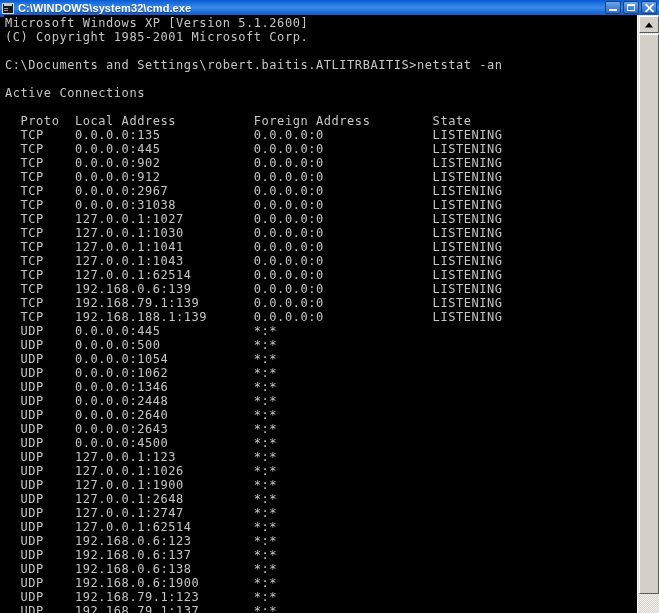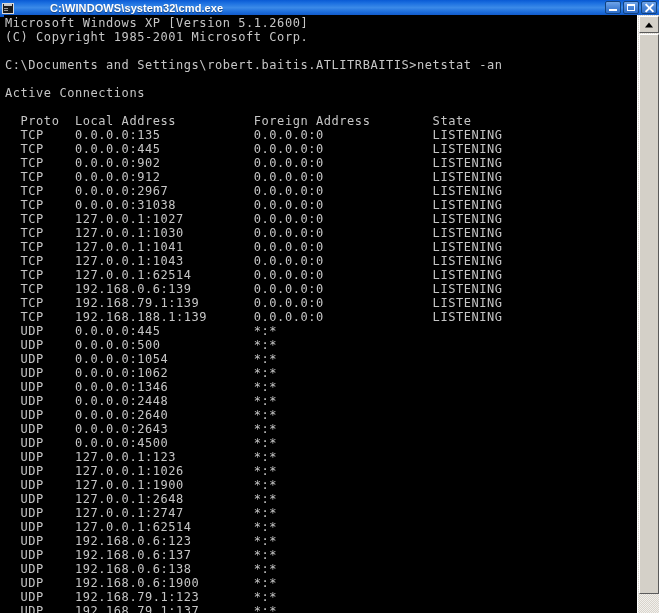--- a/index.html
+++ b/index.html
@@ -30,21 +30,20 @@
     width: 659px;
     height: 17px;
     background: linear-gradient(to bottom,
         #0a5ad4 0%, #1b6fe0 18%, #3b8ae8 45%,
         #1d6ddb 70%, #0b4fc0 100%);
     display: flex;
     align-items: center;
     box-sizing: border-box;
     padding-left: 2px;
     overflow: hidden;
-    gap: 32px;
   }
   .title-icon {
     width: 12px;
     height: 11px;
     background: #1a1a1a;
     border: 1px solid #d8d8d8;
     box-sizing: border-box;
     margin-right: 4px;
     flex: 0 0 auto;
     position: relative;

